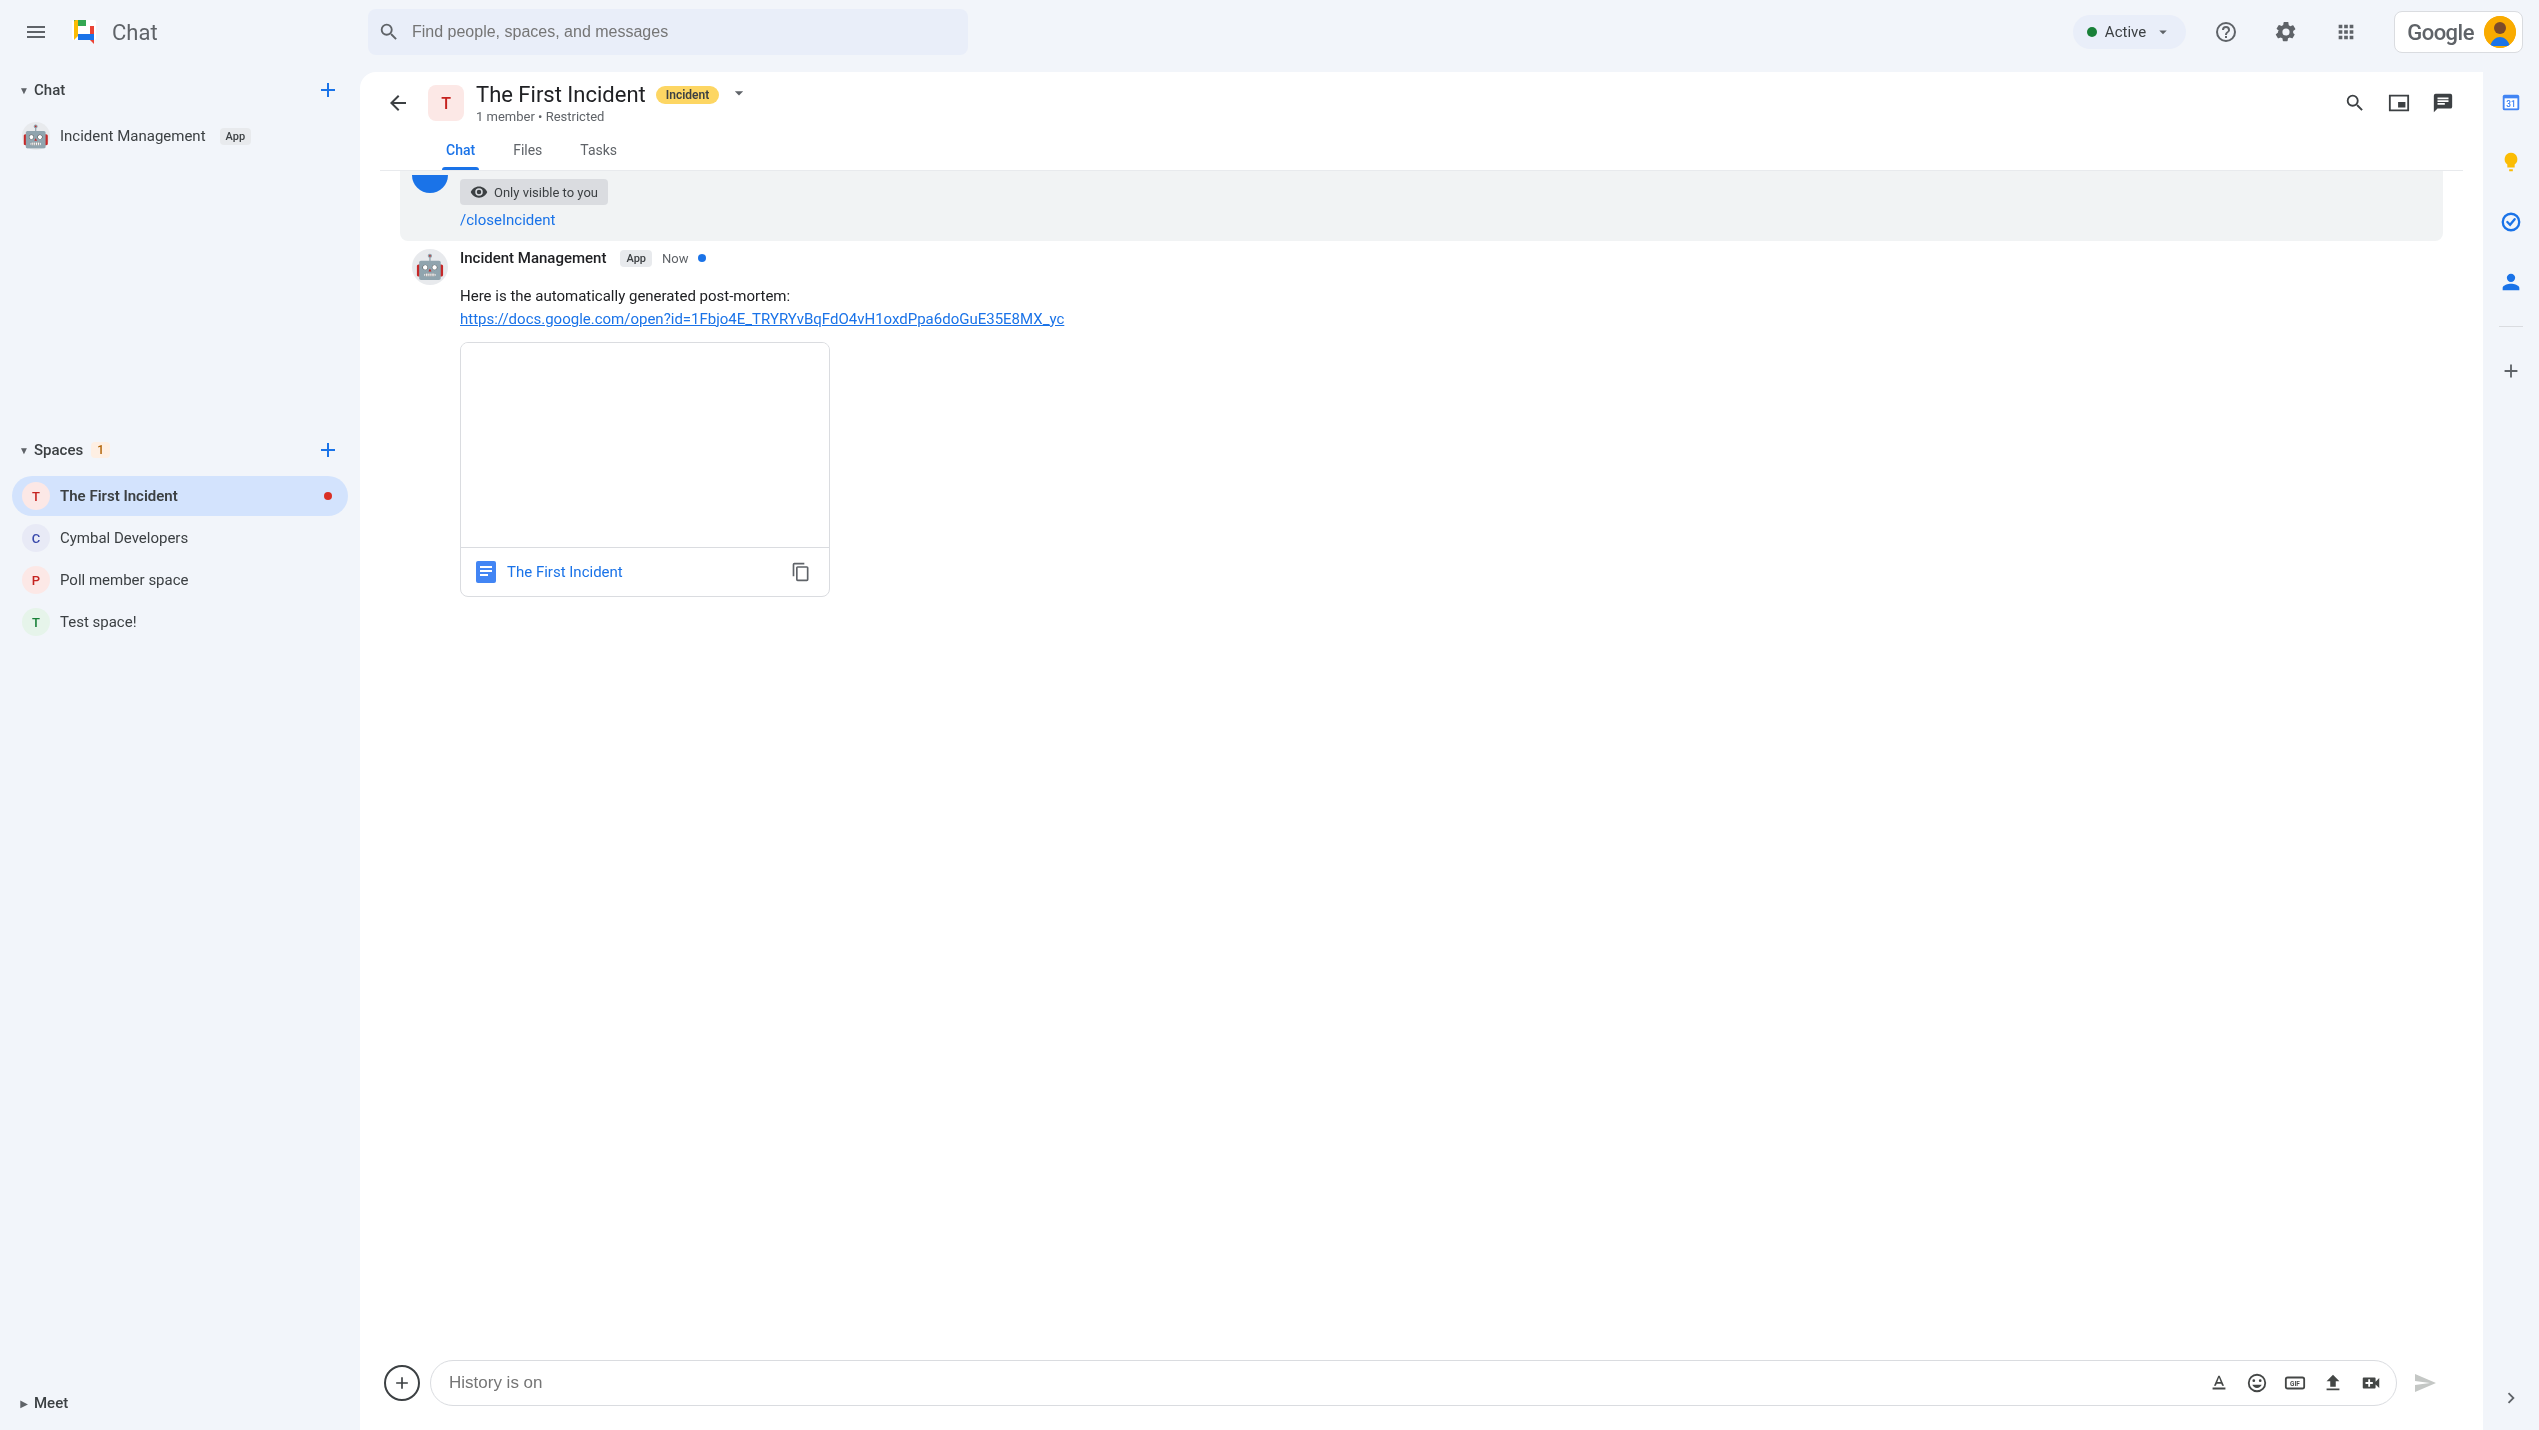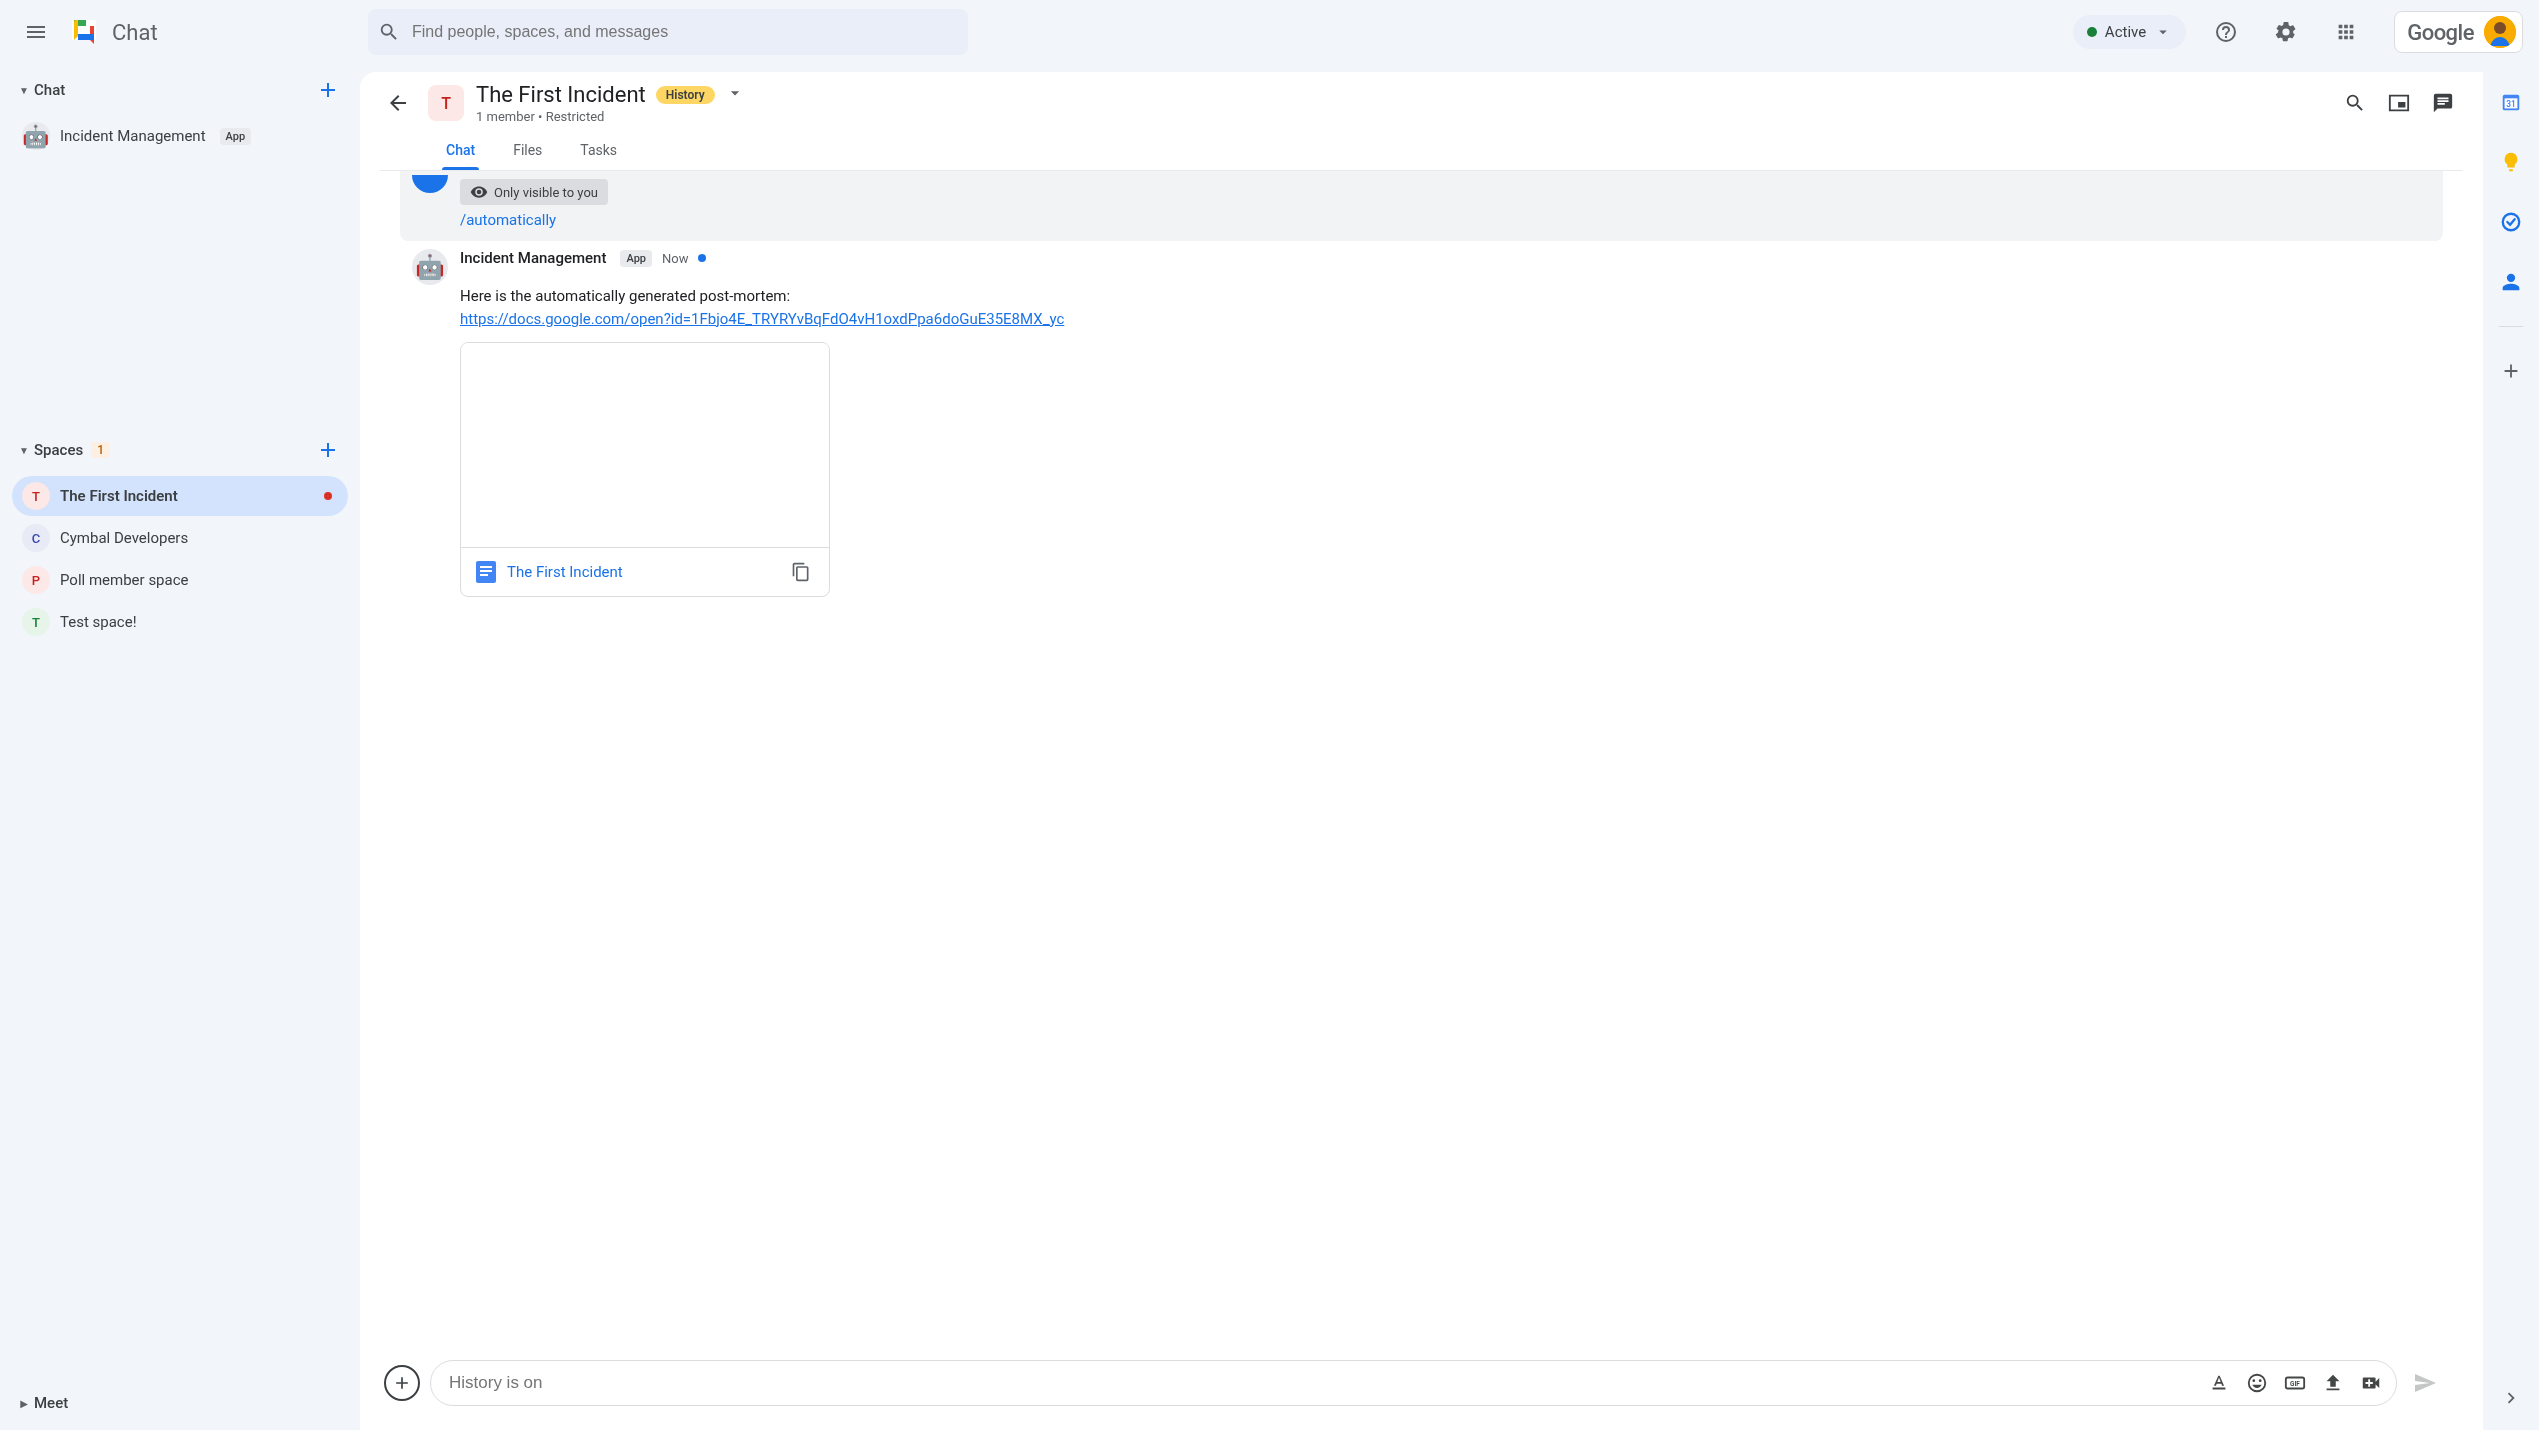--- a/index.html
+++ b/index.html
@@ -250,21 +250,21 @@
             <svg width="24" height="24" viewBox="0 0 24 24">
                 <path fill="#3c4043" d="M20 11H7.83l5.59-5.59L12 4l-8 8 8 8 1.41-1.41L7.83 13H20z"></path>
               </svg>
           </div>
           <div class="space-avatar">
               <span>T</span>
             </div>
           <div>
             <div class="space-title-row">
               <span class="space-title">The First Incident</span>
-              <span class="ext-badge">History</span>
+              <span class="ext-badge">Incident</span>
               <span class="drop-caret">
                 <svg width="20" height="20" viewBox="0 0 24 24">
                     <path fill="#5f6368" d="M7 10l5 5 5-5z"></path>
                   </svg>
               </span>
             </div>
             <div class="space-sub">1 member  •  Restricted</div>
           </div>
           <div class="header-actions">
             <div class="icon-btn">
@@ -295,21 +295,21 @@
 
         <div class="msg-row private">
           <div class="user-halfavatar"></div>
           <div class="msg-body">
             <span class="priv-pill">
               <svg width="18" height="18" viewBox="0 0 24 24">
                   <path fill="#3c4043" d="M12 4.5C7 4.5 2.73 7.61 1 12c1.73 4.39 6 7.5 11 7.5s9.27-3.11 11-7.5c-1.73-4.39-6-7.5-11-7.5M12 17a5 5 0 1 1 0-10 5 5 0 0 1 0 10m0-8a3 3 0 1 0 0 6 3 3 0 0 0 0-6"></path>
                 </svg>
               <span>Only visible to you</span>
             </span>
-            <div class="cmd-text">/automatically</div>
+            <div class="cmd-text">/closeIncident</div>
           </div>
         </div>
 
         <div class="msg-row">
           <div class="msg-avatar robot-avatar" style="background:#e8eaed;font-size:24px">🤖</div>
           <div class="msg-body">
             <div class="msg-header-line">
               <span class="sender-name">Incident Management</span>
               <span class="app-chip">App</span>
               <span class="msg-time">Now</span>

